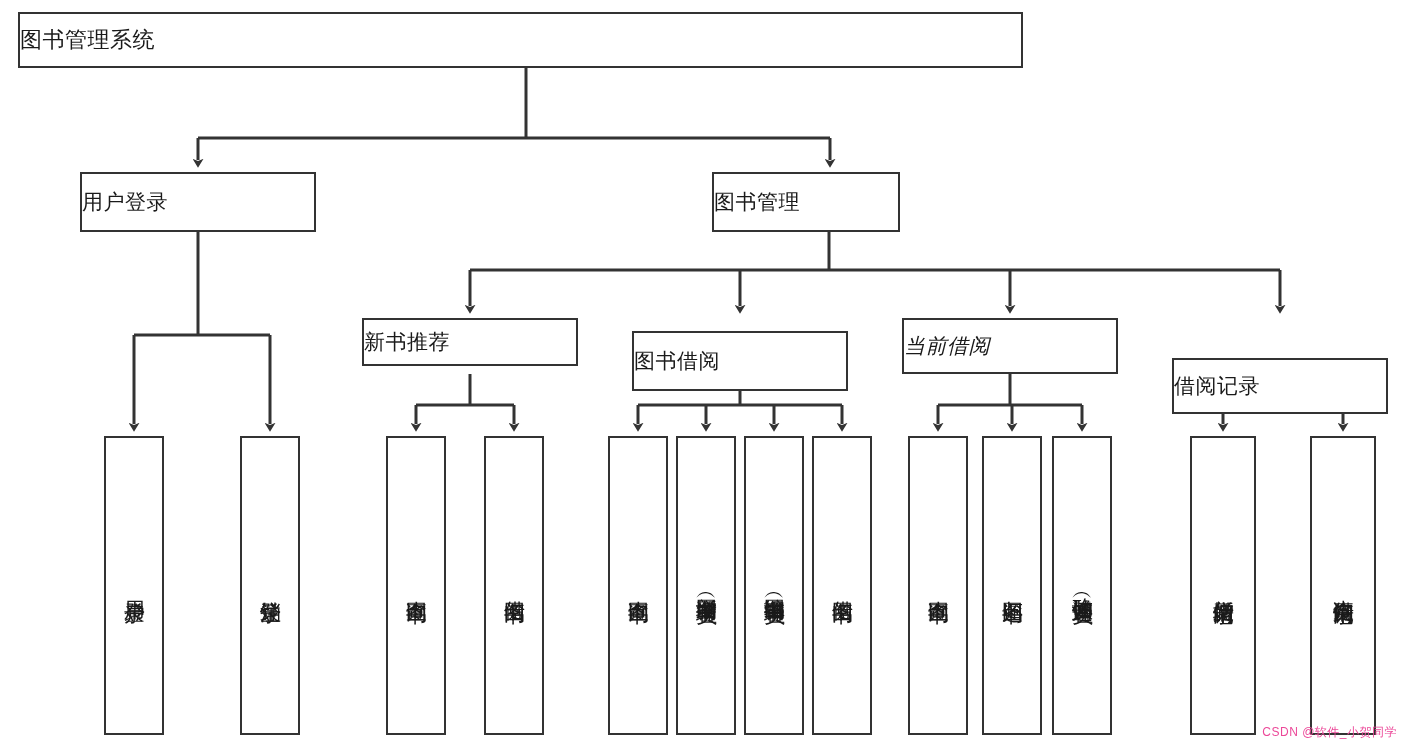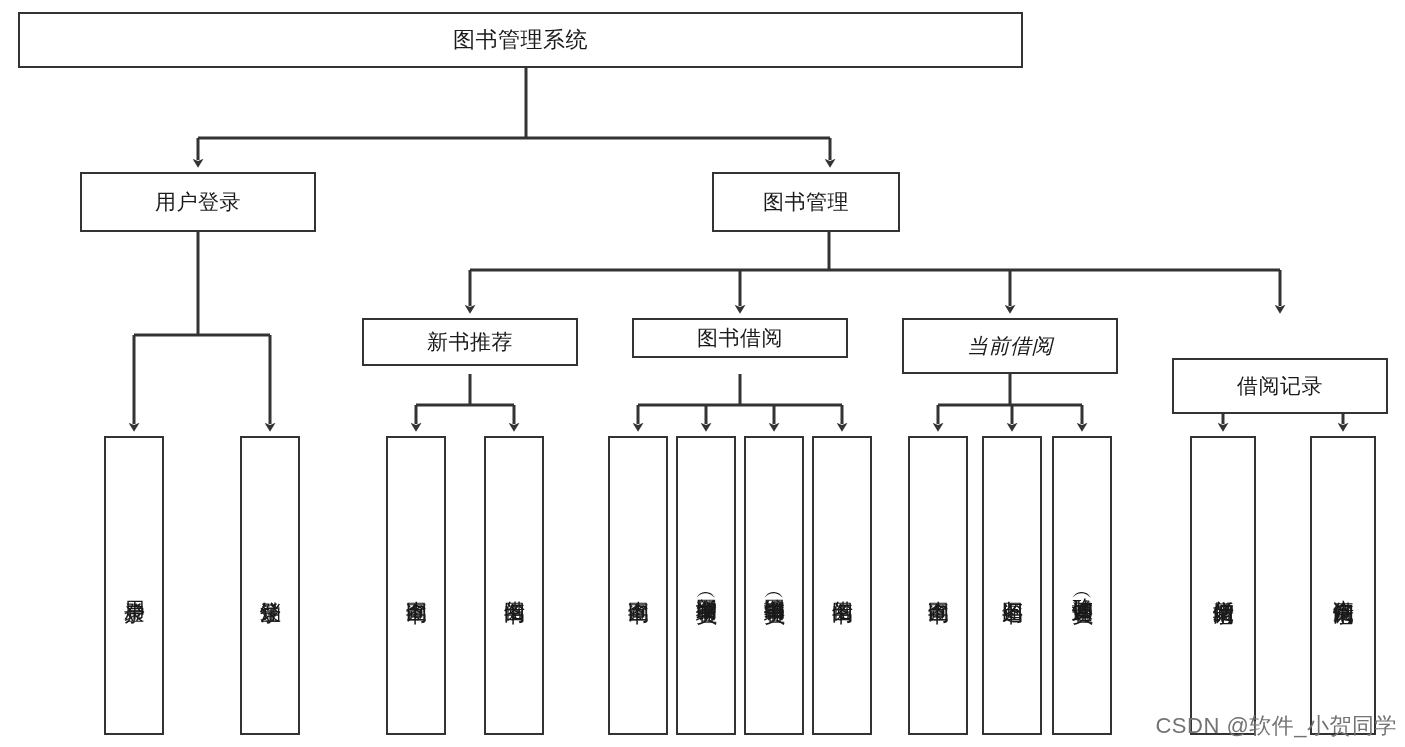--- a/index.html
+++ b/index.html
@@ -26,21 +26,21 @@
     height: 747px;
     pointer-events: none;
   }
   .node {
     position: absolute;
     box-sizing: border-box;
     background: #ffffff;
     border: 2px solid #333333;
     display: flex;
     align-items: center;
-    justify-content: center;
+    justify-content: flex-start;
     text-align: center;
     line-height: 1.18;
   }
   .node-h {
     font-size: 21px;
     letter-spacing: 0.5px;
   }
   .node-root {
     font-size: 22px;
   }
@@ -56,22 +56,22 @@
   .node-v .vtext {
     writing-mode: vertical-rl;
     text-orientation: upright;
     display: block;
     white-space: normal;
   }
   #watermark {
     position: absolute;
     right: 8px;
     bottom: 6px;
-    font-size: 22px;
-    color: #737373;
+    font-size: 12px;
+    color: #ec4899;
     letter-spacing: 0.5px;
     white-space: nowrap;
   }
 </style>
 </head>
 <body>
 
 <div id="canvas">
 
   <svg id="edges" viewBox="0 0 1405 747" width="1405" height="747">
@@ -131,21 +131,21 @@
   <div class="node node-h" style="left:80px; top:172px; width:236px; height:60px;">
     <span>用户登录</span>
   </div>
   <div class="node node-h" style="left:712px; top:172px; width:188px; height:60px;">
     <span>图书管理</span>
   </div>
 
   <div class="node node-h" style="left:362px; top:318px; width:216px; height:48px;">
     <span>新书推荐</span>
   </div>
-  <div class="node node-h" style="left:632px; top:318px; width:216px; height:40px;">
+  <div class="node node-h" style="left:632px; top:331px; width:216px; height:60px;">
     <span>图书借阅</span>
   </div>
   <div class="node node-h" style="left:902px; top:318px; width:216px; height:56px;font-style:italic;">
     <span>当前借阅</span>
   </div>
   <div class="node node-h" style="left:1172px; top:318px; width:216px; height:56px;margin-top:40px;">
     <span>借阅记录</span>
   </div>
 
   <div class="node node-v" style="left:104px; top:436px; width:60px; height:299px;">

